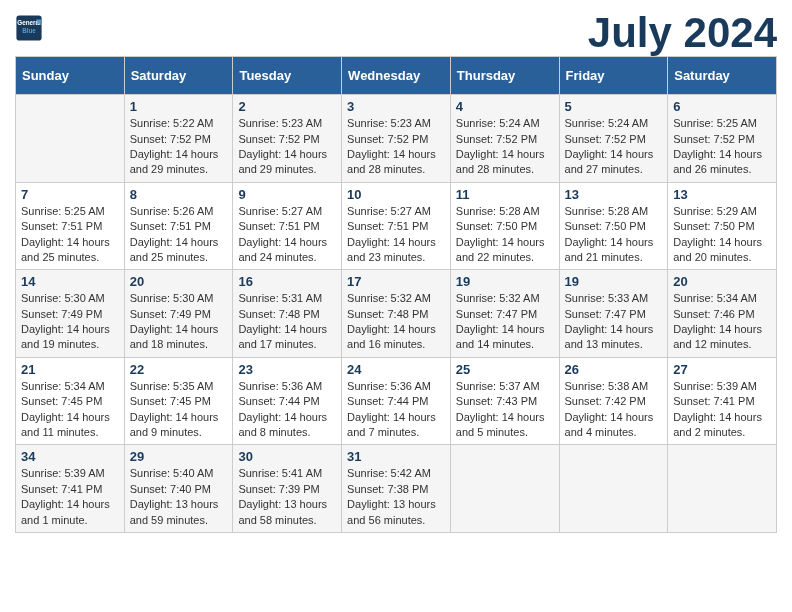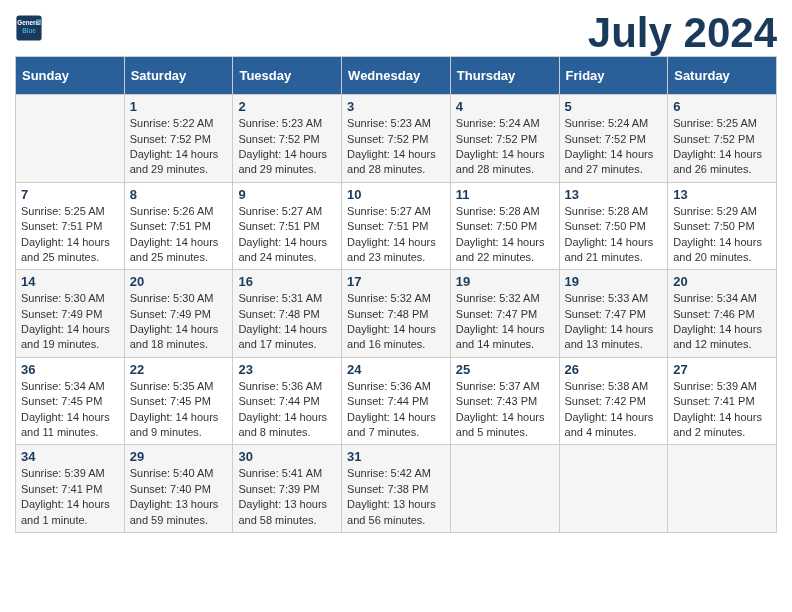--- a/index.html
+++ b/index.html
@@ -191,21 +191,21 @@
           <span class="day-number">19</span>
           <div class="day-info">Sunrise: 5:33 AM<br>Sunset: 7:47 PM<br>Daylight: 14 hours<br>and 13 minutes.</div>
         </td>
         <td>
           <span class="day-number">20</span>
           <div class="day-info">Sunrise: 5:34 AM<br>Sunset: 7:46 PM<br>Daylight: 14 hours<br>and 12 minutes.</div>
         </td>
       </tr>
       <tr>
         <td>
-          <span class="day-number">36</span>
+          <span class="day-number">21</span>
           <div class="day-info">Sunrise: 5:34 AM<br>Sunset: 7:45 PM<br>Daylight: 14 hours<br>and 11 minutes.</div>
         </td>
         <td>
           <span class="day-number">22</span>
           <div class="day-info">Sunrise: 5:35 AM<br>Sunset: 7:45 PM<br>Daylight: 14 hours<br>and 9 minutes.</div>
         </td>
         <td>
           <span class="day-number">23</span>
           <div class="day-info">Sunrise: 5:36 AM<br>Sunset: 7:44 PM<br>Daylight: 14 hours<br>and 8 minutes.</div>
         </td>

